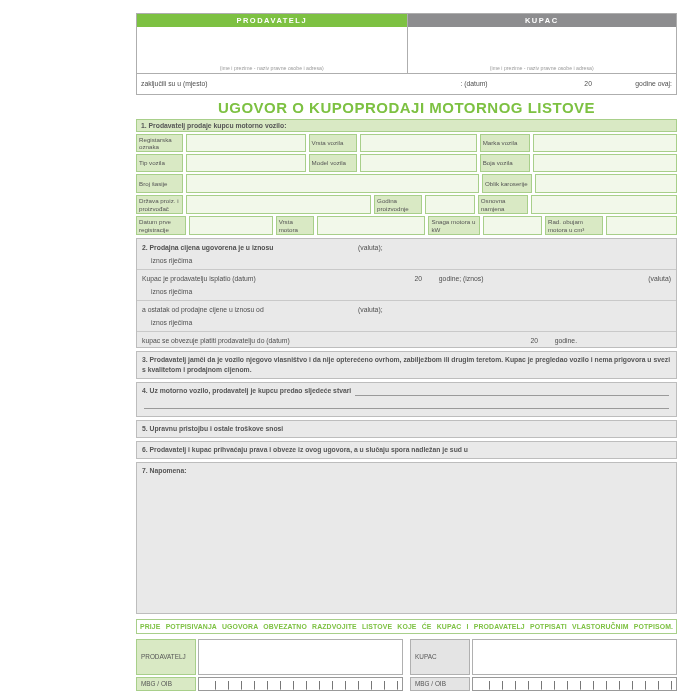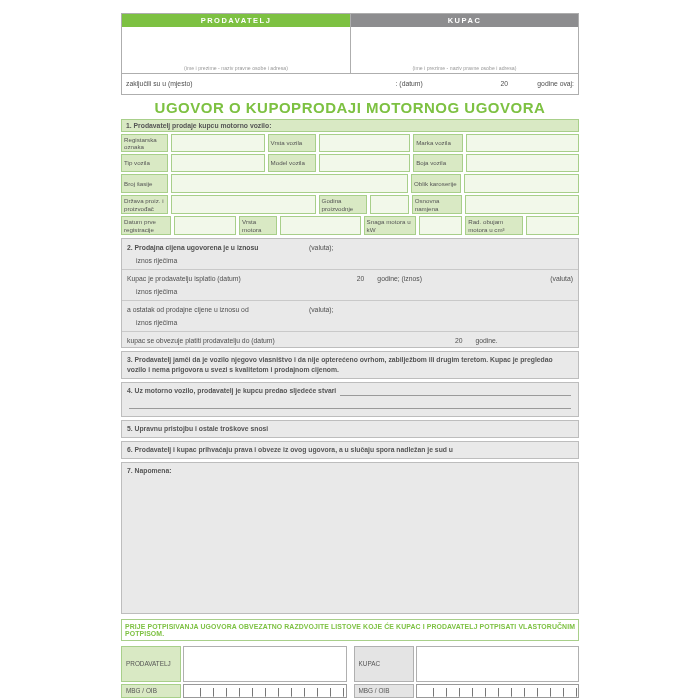--- a/index.html
+++ b/index.html
@@ -1,18 +1,18 @@
 <!DOCTYPE html>
 <html><head>
 <meta charset="utf-8">
 <style>
   html,body{margin:0;padding:0;background:#fff;}
   .page{position:relative;width:700px;height:700px;background:#ffffff;overflow:hidden;
         font-family:"Liberation Sans",sans-serif;color:#4f4f4f;}
-  .sheet{position:absolute;left:121px;top:13px;width:458px;border-radius:27px;}
+  .sheet{position:absolute;left:136px;top:13px;width:541px;border-radius:27px;}
 
   
   .top-block{border:1px solid #aeaeae;}
   .parties{display:flex;}
   .party{width:50%;box-sizing:border-box;}
   .party+.party{border-left:1px solid #aeaeae;}
   .party-bar{height:13px;display:flex;align-items:center;justify-content:center;
              color:#fff;font-size:7.5px;font-weight:bold;letter-spacing:1.5px;}
   .bar-seller{background:#7dc142;}
   .bar-buyer{background:#8d8d8f;}
@@ -95,21 +95,21 @@
         </div>
       </div>
       <div class="intro-row">
         <span style="left:4px">zaključili su u (mjesto)</span>
         <span style="left:60%">: (datum)</span>
         <span style="left:83%">20</span>
         <span style="right:4px">godine ovaj:</span>
       </div>
     </div>
 
-    <div class="doc-title">UGOVOR O KUPOPRODAJI MOTORNOG UGOVORA</div>
+    <div class="doc-title">UGOVOR O KUPOPRODAJI MOTORNOG LISTOVE</div>
 
     <div class="veh">
       <div class="veh-head">1. Prodavatelj prodaje kupcu motorno vozilo:</div>
 
       <div class="vrow">
         <div class="vlbl w47 h18">Registarska oznaka</div>
         <div class="vinp h18" style="flex:95"></div>
         <div class="vlbl w48 h18">Vrsta vozila</div>
         <div class="vinp h18" style="flex:93"></div>
         <div class="vlbl w50 h18">Marka vozila</div>

